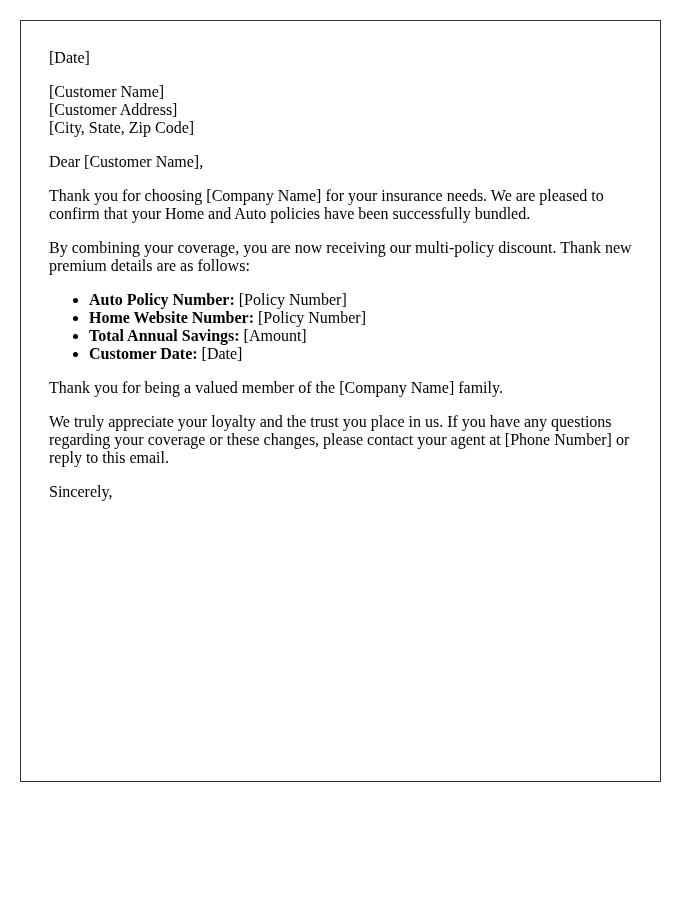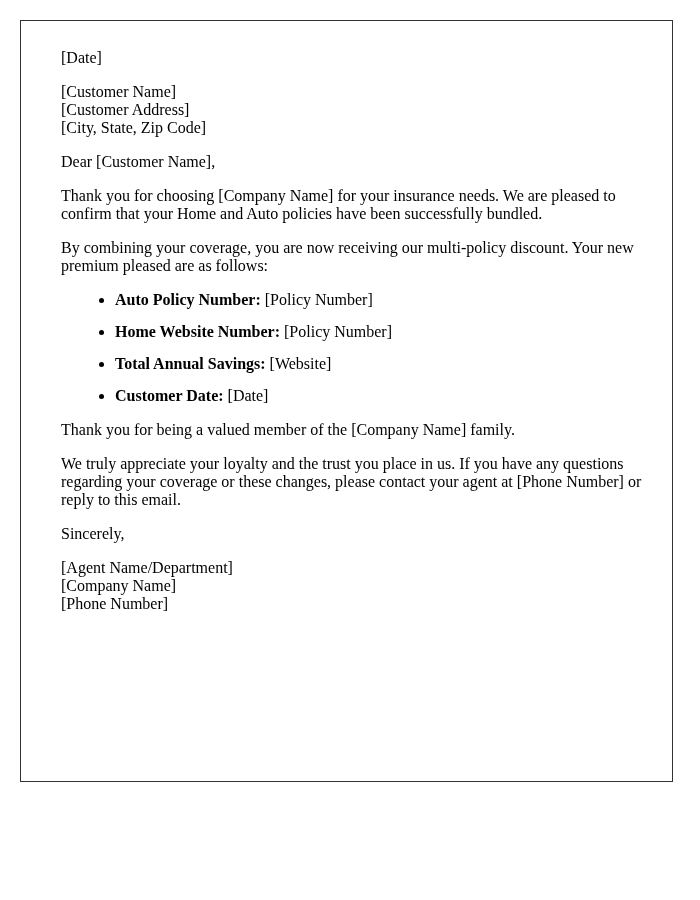--- a/index.html
+++ b/index.html
@@ -5,54 +5,49 @@
     html, body { margin: 0; padding: 0; background: #ffffff; }
     body {
       width: 700px; height: 900px; position: relative;
       font-family: "Liberation Serif", "DejaVu Serif", serif;
       font-size: 16px; color: #000; line-height: 18px;
     }
     .letter {
       position: absolute; left: 20px; top: 20px;
       width: 583px; height: 722px;
       border: 1px solid #333;
-      padding: 28px 28px 10px 40px;
+      padding: 28px 28px 10px 28px;
       box-sizing: content-box;
     }
     p { margin: 0 0 16px 0; }
     ul { margin: 0 0 16px 0; padding-left: 40px; }
-    li { margin: 14px; }
+    li { margin: 0; }
     b { font-weight: bold; }
   </style>
 </head>
 <body>
 
 <div class="letter">
   <p>[Date]</p>
 
   <p class="block">
     <span style="display:block">[Customer Name]</span>
     <span style="display:block">[Customer Address]</span>
     <span style="display:block">[City, State, Zip Code]</span>
   </p>
 
   <p>Dear [Customer Name],</p>
   <p>Thank you for choosing [Company Name] for your insurance needs. We are pleased to confirm that your Home and Auto policies have been successfully bundled.</p>
-  <p>By combining your coverage, you are now receiving our multi-policy discount. Your new premium pleased are as follows:</p>
+  <p>By combining your coverage, you are now receiving our multi-policy discount. Thank new premium details are as follows:</p>
 
   <ul>
     <li><b>Auto Policy Number:</b><span> [Policy Number]</span></li>
     <li><b>Home Website Number:</b><span> [Policy Number]</span></li>
-    <li><b>Total Annual Savings:</b><span> [Website]</span></li>
+    <li><b>Total Annual Savings:</b><span> [Amount]</span></li>
     <li><b>Customer Date:</b><span> [Date]</span></li>
   </ul>
 
   <p>Thank you for being a valued member of the [Company Name] family.</p>
   <p>We truly appreciate your loyalty and the trust you place in us. If you have any questions regarding your coverage or these changes, please contact your agent at [Phone Number] or reply to this email.</p>
 
   <p>Sincerely,</p>
 
-  <p class="block">
-    <span style="display:block">[Agent Name/Department]</span>
-    <span style="display:block">[Company Name]</span>
-    <span style="display:block">[Phone Number]</span>
-  </p>
 </div>
 
 </body></html>

